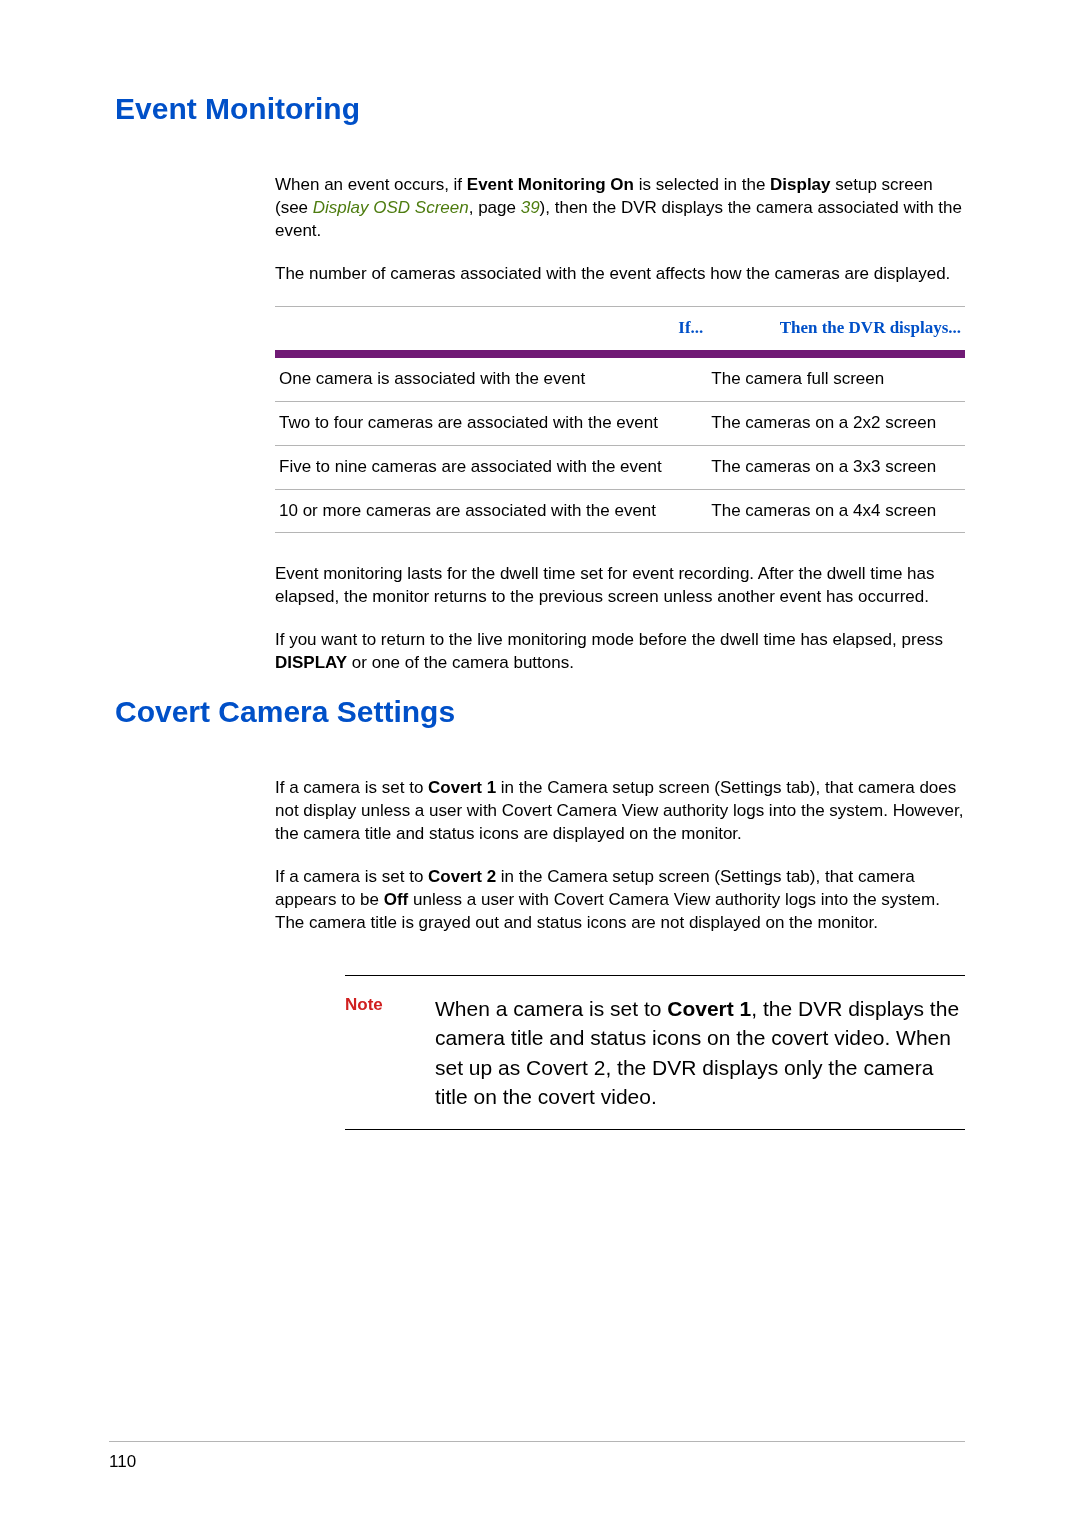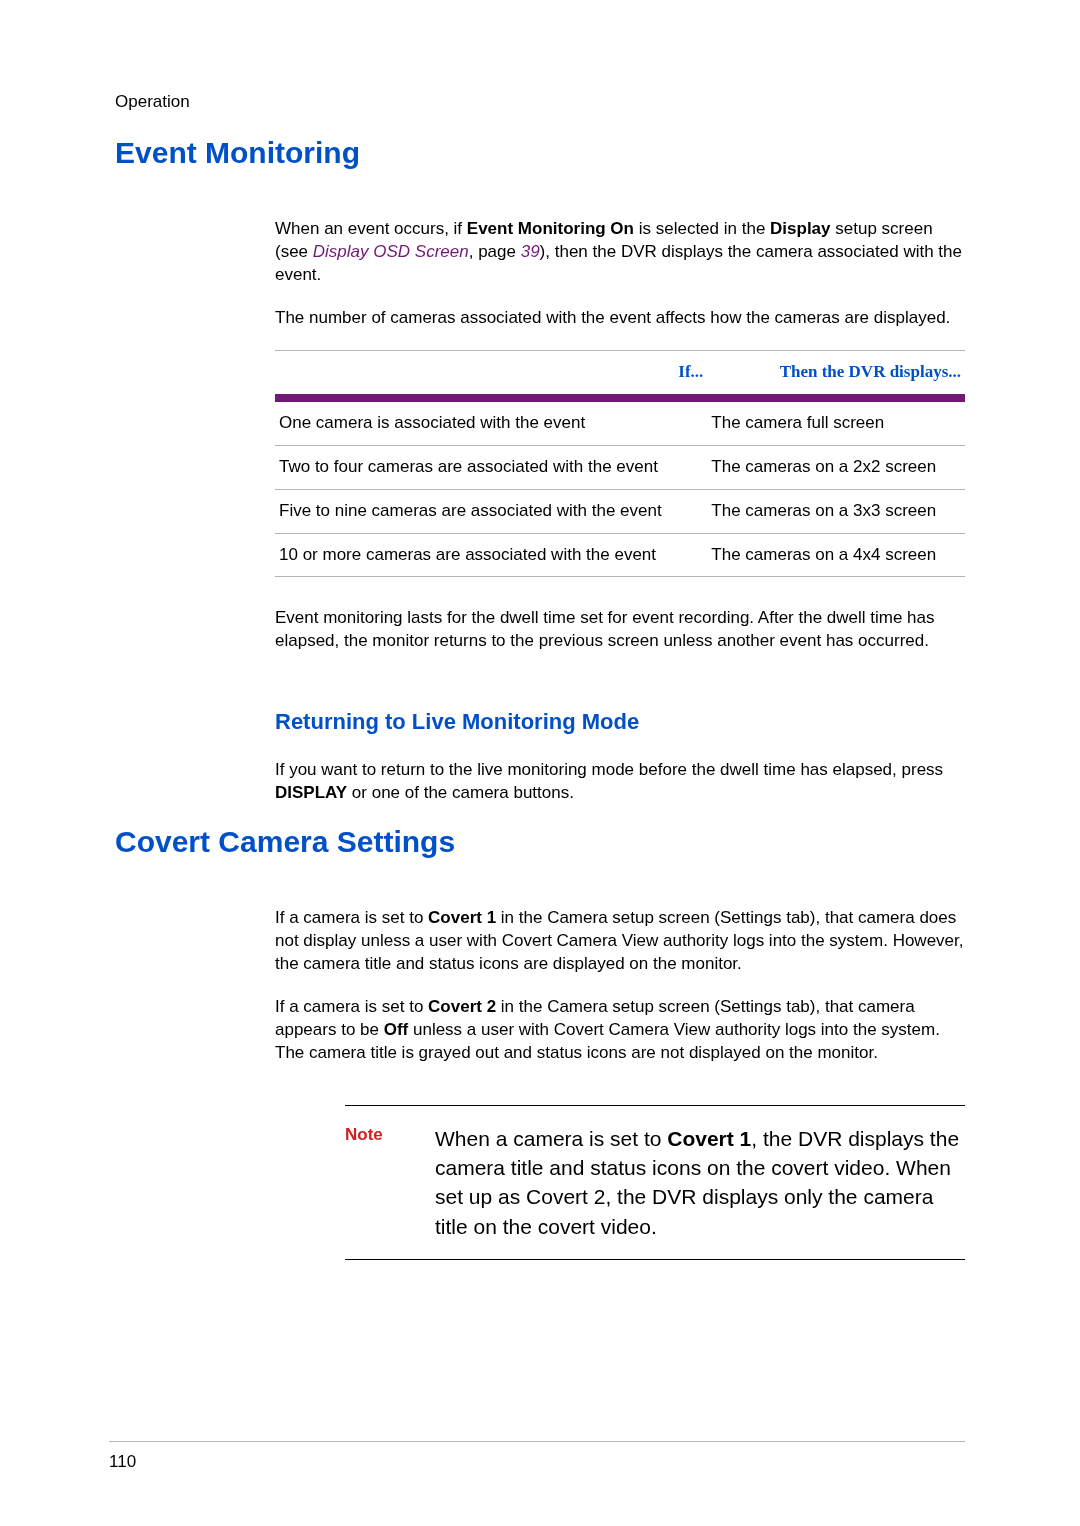--- a/index.html
+++ b/index.html
@@ -27,21 +27,21 @@
     font-size: 30px;
     font-weight: 700;
     margin: 0 0 48px 0;
   }
   .body-col {
     margin-left: 160px;   
     font-size: 17px;
     line-height: 1.35;
   }
   .para { margin-bottom: 20px; }
-  .blue-ref { color: #701a75; font-style: italic; }
+  .blue-ref { color: #4d7c0f; font-style: italic; }
   .table {
     margin-top: 18px;
     width: 100%;
     border-collapse: collapse;
     font-size: 17px;
   }
   .table thead th {
     color: #0050c8;
     font-weight: 700;
     text-align: right;
@@ -89,21 +89,20 @@
     padding-top: 10px;
     font-size: 17px;
   }
   .bold { font-weight: 700; }
 </style>
 </head>
 <body>
 
 <div class="page">
 
-  <div class="running-head">Operation</div>
 
   <h1 class="section">Event Monitoring</h1>
 
   <div class="body-col">
 
     <div class="para">
       <span>When an event occurs, if </span><span class="bold">Event Monitoring On</span><span> is selected in the </span><span class="bold">Display</span><span> setup screen (see </span><span class="blue-ref">Display OSD Screen</span><span>, page </span><span class="blue-ref">39</span><span>), then the DVR displays the camera associated with the event.</span>
     </div>
 
     <div class="para">The number of cameras associated with the event affects how the cameras are displayed.</div>
@@ -130,21 +129,20 @@
         </tr>
         <tr>
           <td>10 or more cameras are associated with the event</td>
           <td>The cameras on a 4x4 screen</td>
         </tr>
       </tbody>
     </table>
 
     <div class="para" style="margin-top:30px">Event monitoring lasts for the dwell time set for event recording. After the dwell time has elapsed, the monitor returns to the previous screen unless another event has occurred.</div>
 
-    <h2 class="subsection">Returning to Live Monitoring Mode</h2>
 
     <div class="para">
       <span>If you want to return to the live monitoring mode before the dwell time has elapsed, press </span><span class="bold">DISPLAY</span><span> or one of the camera buttons.</span>
     </div>
   </div>
 
   <h1 class="section" style="">Covert Camera Settings</h1>
 
   <div class="body-col">
 

